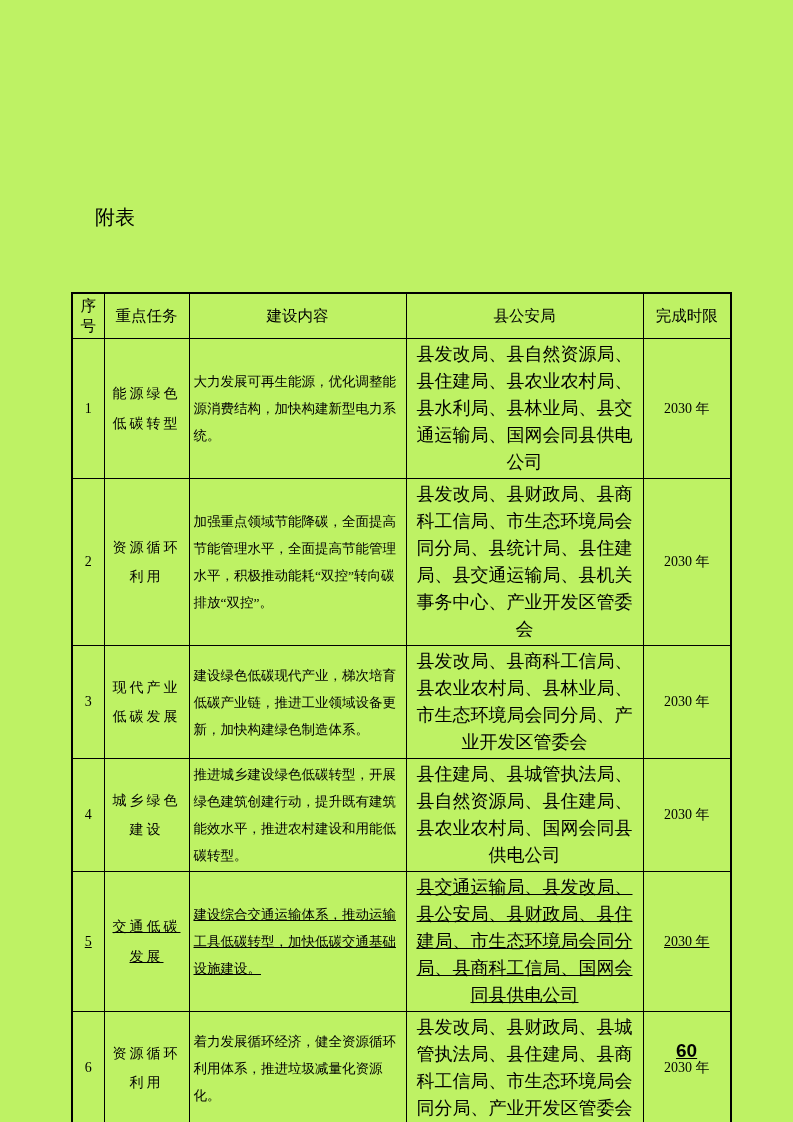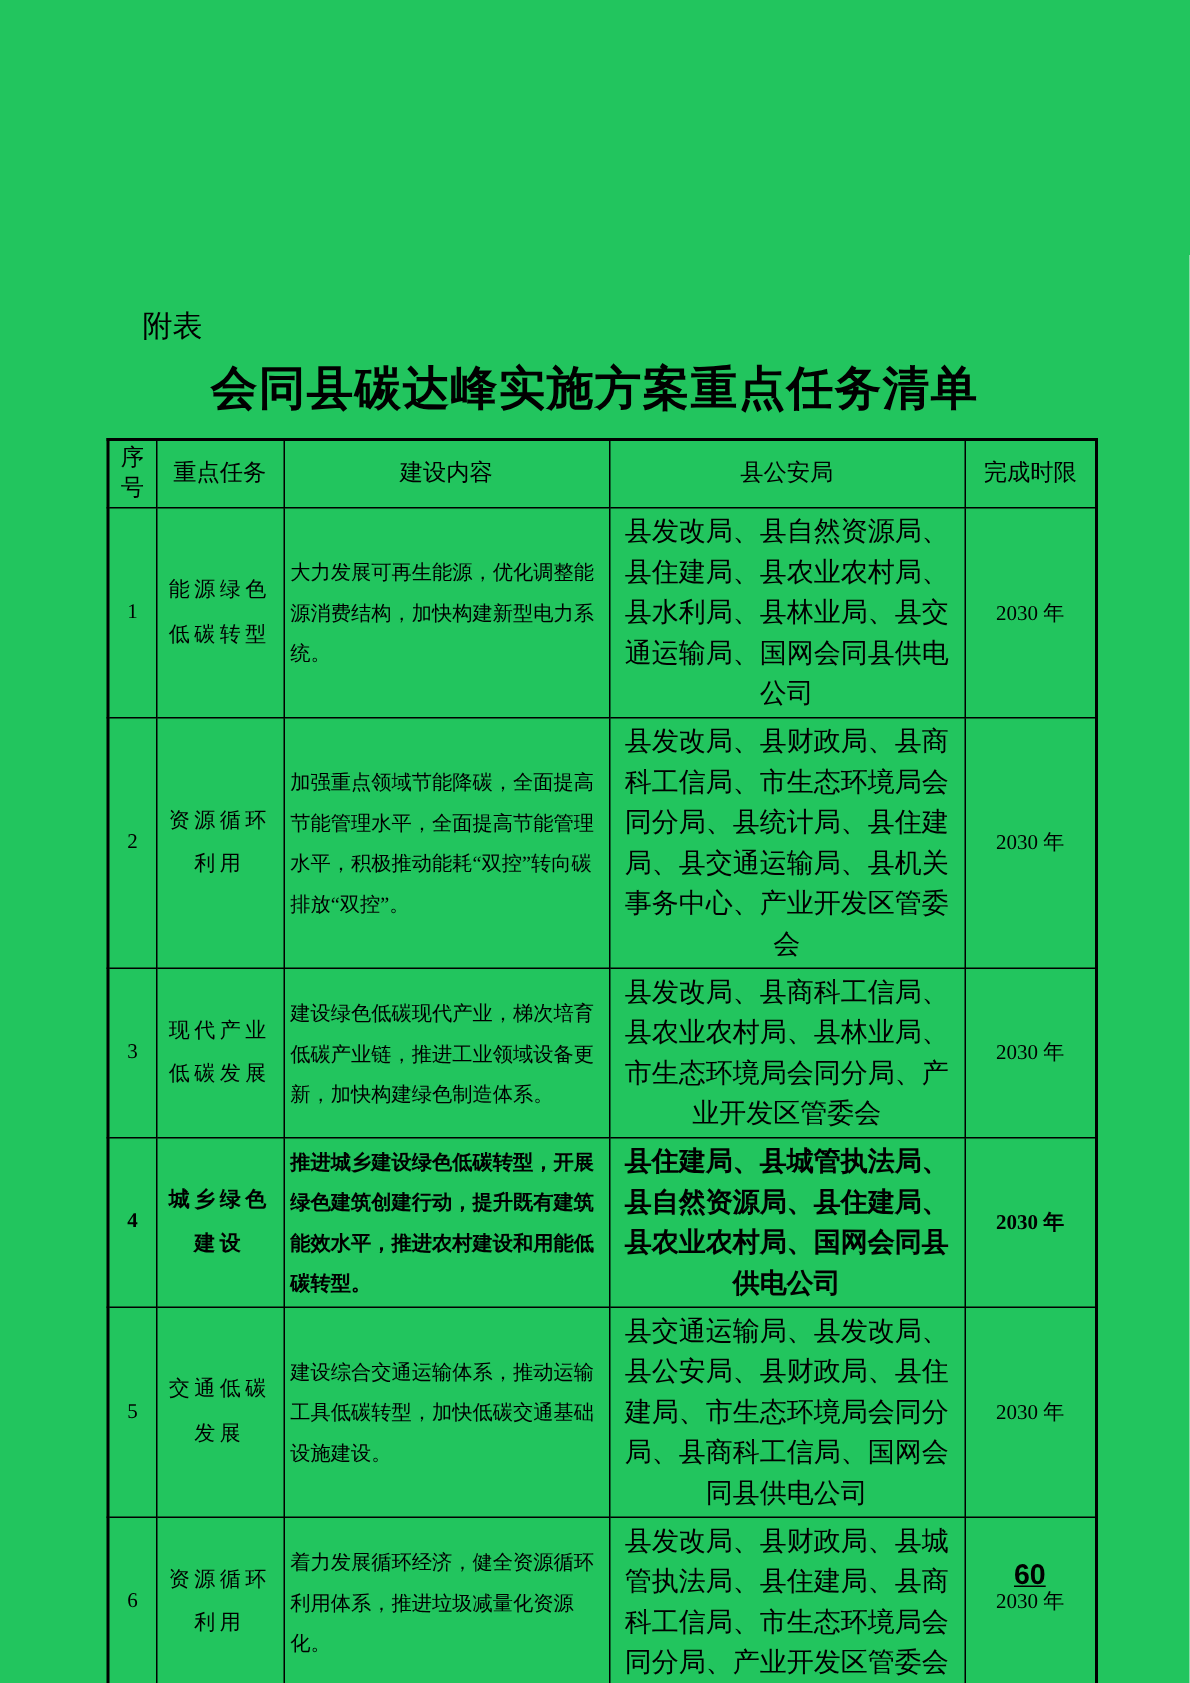--- a/index.html
+++ b/index.html
@@ -2,21 +2,21 @@
 <html><head>
 <meta charset="utf-8">
 <style>
   * { box-sizing: border-box; }
   html, body { margin: 0; padding: 0; background: #e8e8e8; }
   .page {
     position: relative;
     width: 793px;
     height: 1122px;
     margin: 0 auto;
-    background: #22c55e;
+    background: #bef264;
     color: #000000;
     font-family: "Liberation Serif", serif;
     overflow: hidden;
   }
   .appendix-label {
     position: absolute;
     top: 204px;
     left: 95px;
     font-size: 20px;
     font-family: "Liberation Sans", sans-serif;
@@ -82,42 +82,41 @@
     padding: 2px 4px;
   }
   td.c-deadline {
     text-align: center;
     font-size: 14px;
     white-space: nowrap;
   }
   tr.row-1 td { height: 88px; }
   tr.row-2 td { height: 123px; margin-left: 19px; }
   tr.row-3 td { height: 85px; }
-  tr.row-4 td { height: 107px; font-weight: bold; }
-  tr.row-5 td { height: 106px; }
+  tr.row-4 td { height: 107px; }
+  tr.row-5 td { height: 106px; text-decoration: underline; }
   tr.row-6 td { height: 77px; }
   .page-number {
     position: absolute;
     top: 1040px;
     left: 676px;
     font-size: 19px;
     font-weight: bold;
     font-family: "Liberation Sans", sans-serif;
     color: #000;
     text-decoration: underline;
   }
 </style>
 </head>
 <body>
 
 <div class="page">
 
   <div class="appendix-label">附表</div>
 
-  <h1 class="doc-title">会同县碳达峰实施方案重点任务清单</h1>
 
   <table class="task-table">
     <colgroup>
       <col style="width:32px">
       <col style="width:85px">
       <col style="width:217px">
       <col style="width:237px">
       <col style="width:88px">
     </colgroup>
     <thead>

